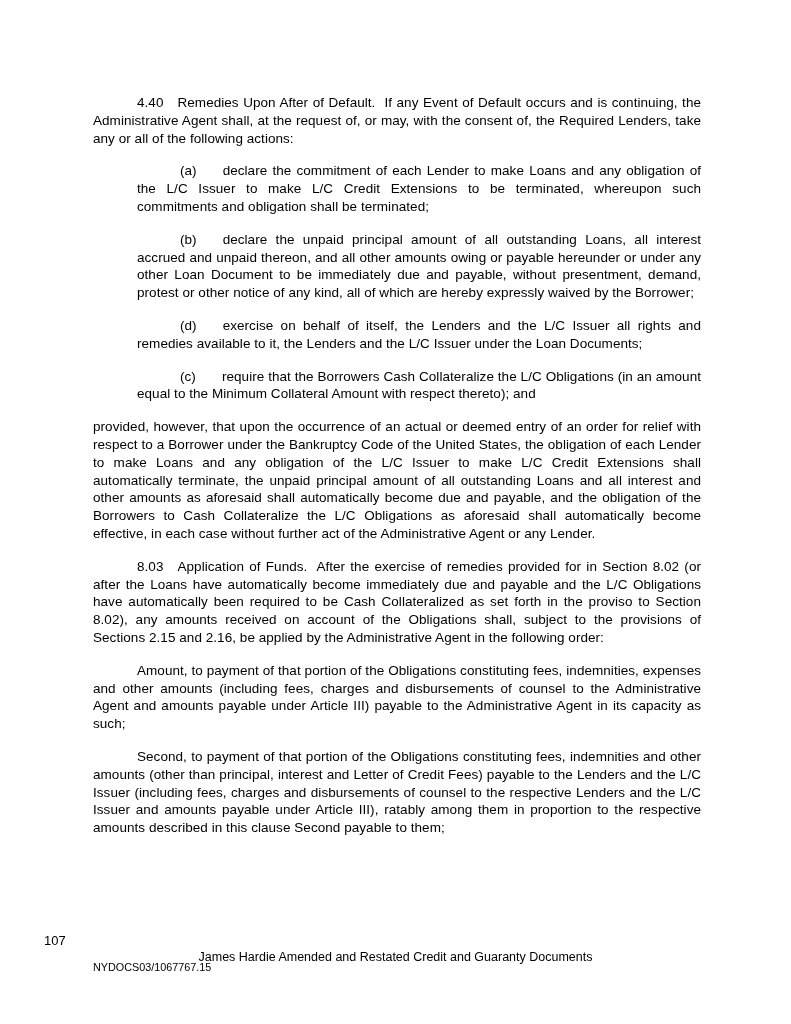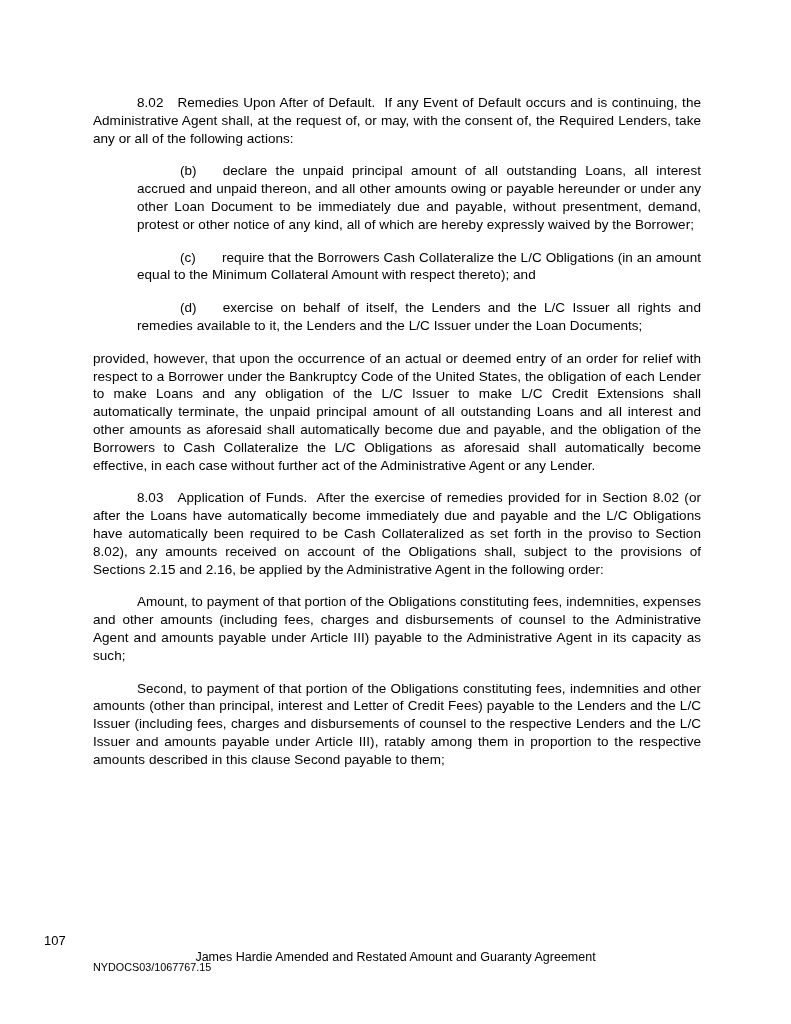--- a/index.html
+++ b/index.html
@@ -64,38 +64,39 @@
     font-size: 10.8px;
   }
 </style>
 </head>
 <body>
 
 <div class="page">
 
   <div class="text-block">
 
-    <p class="main-indent"><span>8.02</span><span class="num-gap"></span><span>Remedies Upon After of Default.</span><span class="title-gap"></span><span>If any Event of Default occurs and is continuing, the Administrative Agent shall, at the request of, or may, with the consent of, the Required Lenders, take any or all of the following actions:</span></p>
+    <p class="main-indent"><span>4.40</span><span class="num-gap"></span><span>Remedies Upon After of Default.</span><span class="title-gap"></span><span>If any Event of Default occurs and is continuing, the Administrative Agent shall, at the request of, or may, with the consent of, the Required Lenders, take any or all of the following actions:</span></p>
 
+    <p class="sub"><span>(a)</span><span class="label-gap"></span><span>declare the commitment of each Lender to make Loans and any obligation of the L/C Issuer to make L/C Credit Extensions to be terminated, whereupon such commitments and obligation shall be terminated;</span></p>
 
     <p class="sub"><span>(b)</span><span class="label-gap"></span><span>declare the unpaid principal amount of all outstanding Loans, all interest accrued and unpaid thereon, and all other amounts owing or payable hereunder or under any other Loan Document to be immediately due and payable, without presentment, demand, protest or other notice of any kind, all of which are hereby expressly waived by the Borrower;</span></p>
 
+    <p class="sub"><span>(d)</span><span class="label-gap"></span><span>exercise on behalf of itself, the Lenders and the L/C Issuer all rights and remedies available to it, the Lenders and the L/C Issuer under the Loan Documents;</span></p>
+
     <p class="sub"><span>(c)</span><span class="label-gap"></span><span>require that the Borrowers Cash Collateralize the L/C Obligations (in an amount equal to the Minimum Collateral Amount with respect thereto); and</span></p>
-
-    <p class="sub"><span>(d)</span><span class="label-gap"></span><span>exercise on behalf of itself, the Lenders and the L/C Issuer all rights and remedies available to it, the Lenders and the L/C Issuer under the Loan Documents;</span></p>
 
     <p class="flush"><span class="u">provided</span><span>, </span><span class="u">however</span><span>, that upon the occurrence of an actual or deemed entry of an order for relief with respect to a Borrower under the Bankruptcy Code of the United States, the obligation of each Lender to make Loans and any obligation of the L/C Issuer to make L/C Credit Extensions shall automatically terminate, the unpaid principal amount of all outstanding Loans and all interest and other amounts as aforesaid shall automatically become due and payable, and the obligation of the Borrowers to Cash Collateralize the L/C Obligations as aforesaid shall automatically become effective, in each case without further act of the Administrative Agent or any Lender.</span></p>
 
     <p class="main-indent"><span>8.03</span><span class="num-gap"></span><span>Application of Funds.</span><span class="title-gap"></span><span><span>After the exercise of remedies provided for in </span><span class="u">Section 8.02</span><span> (or after the Loans have automatically become immediately due and payable and the L/C Obligations have automatically been required to be Cash Collateralized as set forth in the proviso to </span><span class="u">Section 8.02</span><span>), any amounts received on account of the Obligations shall, subject to the provisions of </span><span class="u">Sections 2.15</span><span> and</span><span class="u"> 2.16</span><span>, be applied by the Administrative Agent in the following order:</span></span></p>
 
     <p class="main-indent"><span class="u">Amount</span><span>, to payment of that portion of the Obligations constituting fees, indemnities, expenses and other amounts (including fees, charges and disbursements of counsel to the Administrative Agent and amounts payable under </span><span class="u">Article III</span><span>) payable to the Administrative Agent in its capacity as such;</span></p>
 
     <p class="main-indent"><span class="u">Second</span><span>, to payment of that portion of the Obligations constituting fees, indemnities and other amounts (other than principal, interest and Letter of Credit Fees) payable to the Lenders and the L/C Issuer (including fees, charges and disbursements of counsel to the respective Lenders and the L/C Issuer and amounts payable under </span><span class="u">Article III</span><span>), ratably among them in proportion to the respective amounts described in this </span><span class="u">clause Second</span><span> payable to them;</span></p>
 
   </div>
 
   <div class="footer-page-number">107</div>
 
-  <div class="footer-doc-title">James Hardie Amended and Restated Amount and Guaranty Agreement</div>
+  <div class="footer-doc-title">James Hardie Amended and Restated Credit and Guaranty Documents</div>
 
   <div class="footer-doc-ref">NYDOCS03/1067767.15</div>
 
 </div>
 
 </body></html>

